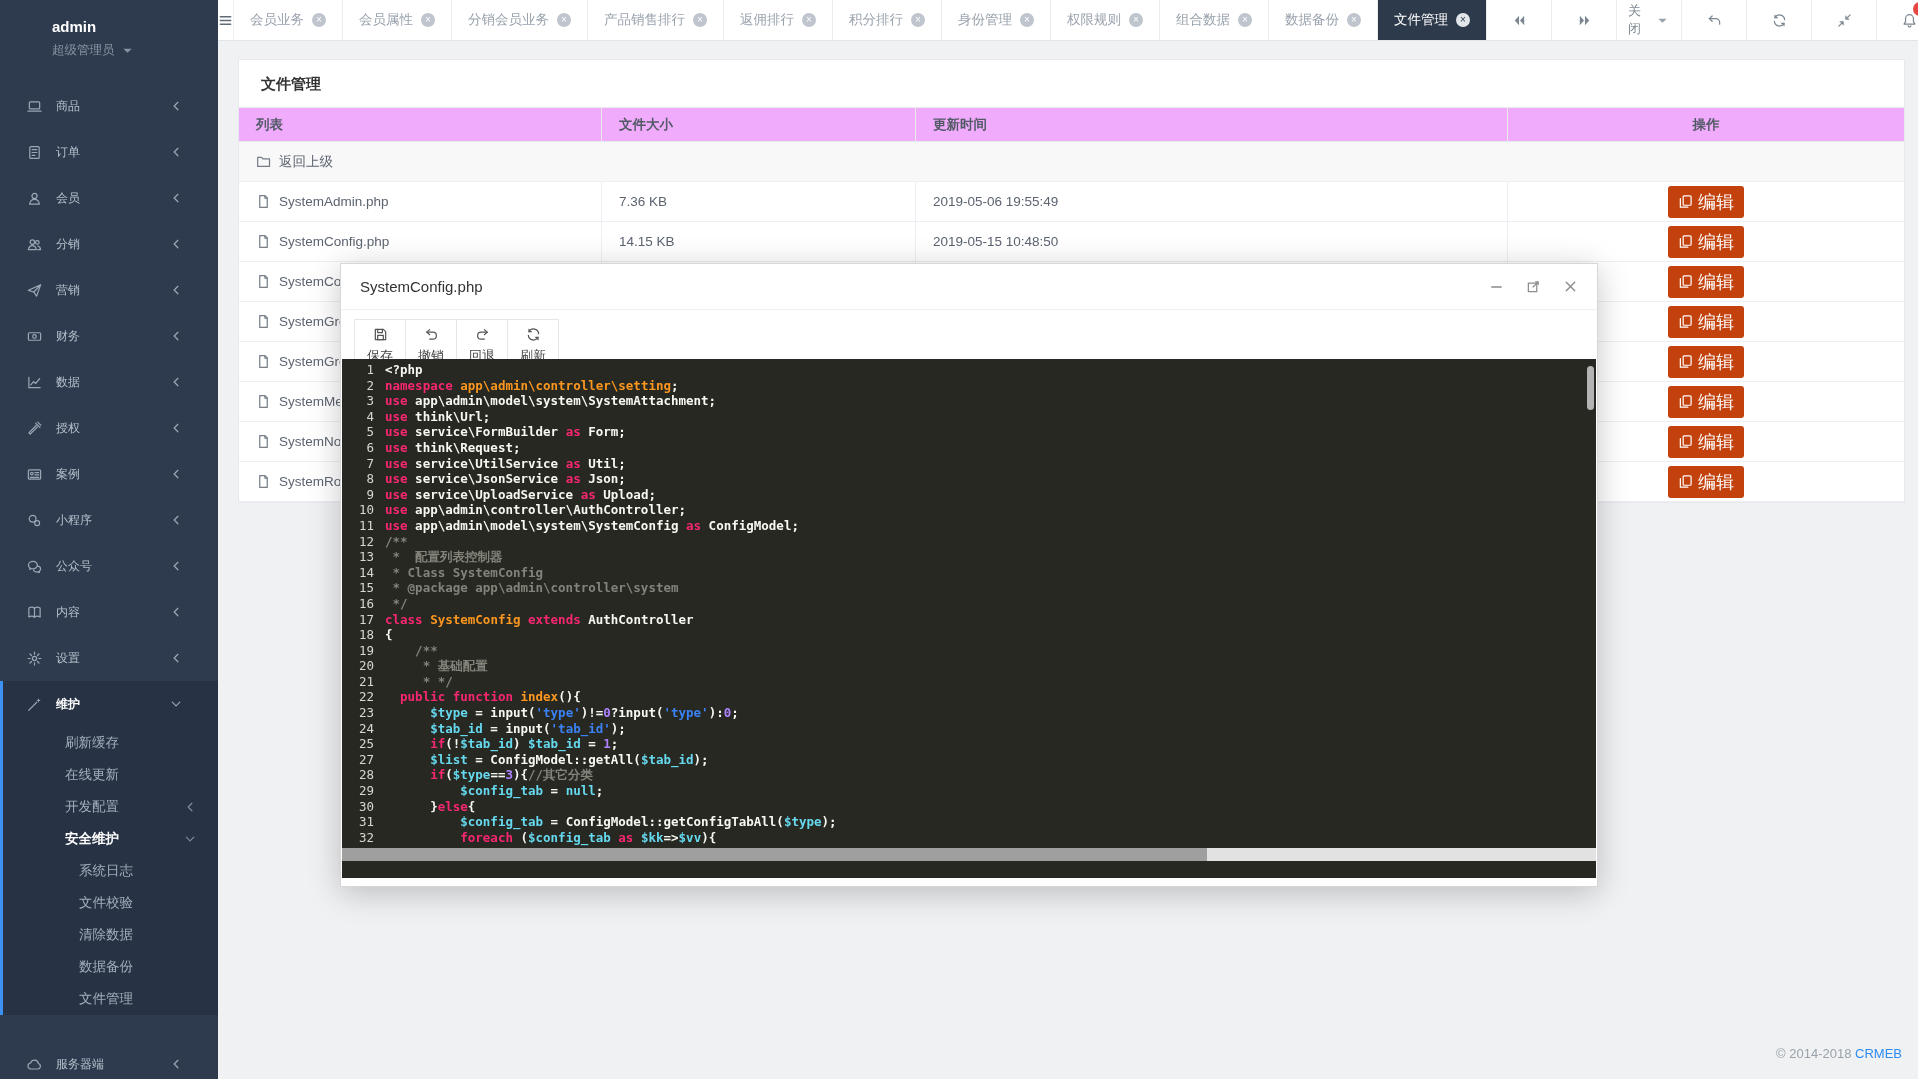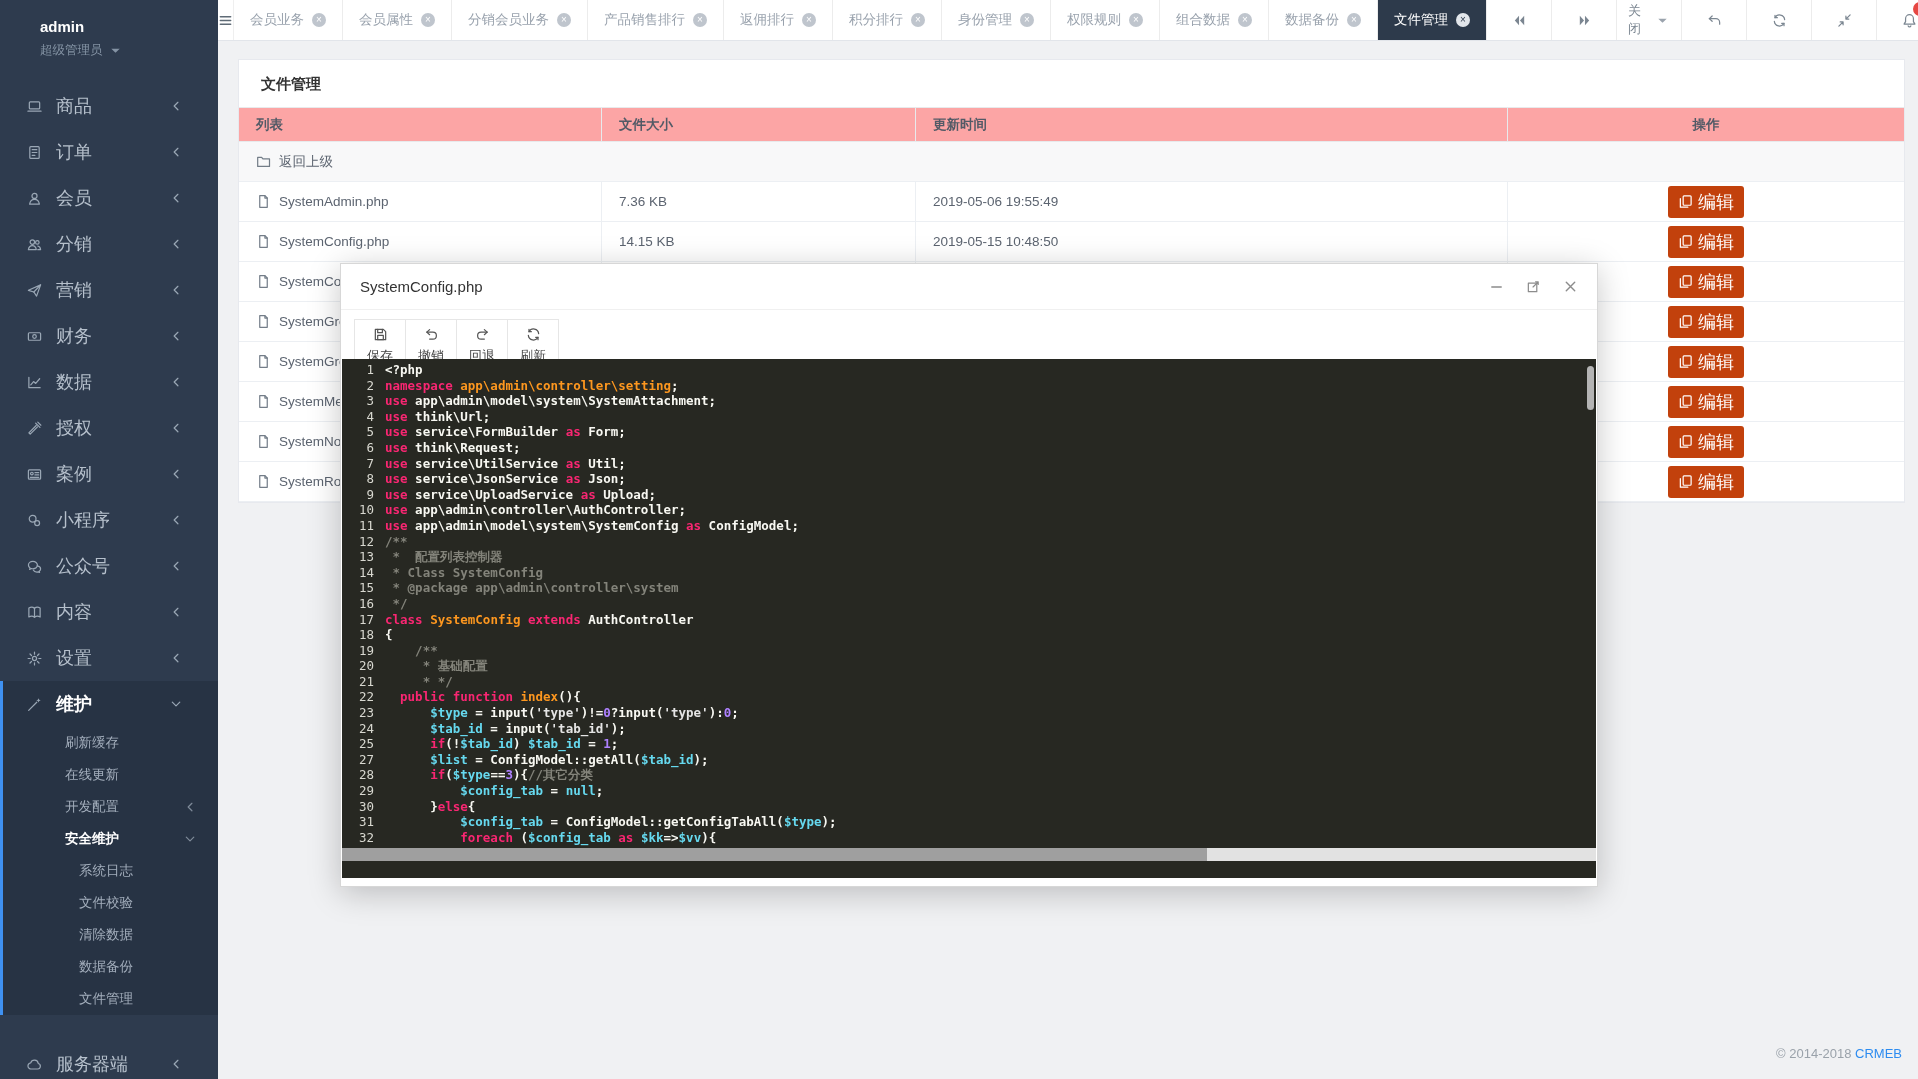--- a/index.html
+++ b/index.html
@@ -3,26 +3,26 @@
 <meta charset="utf-8">
 <style>
   html,body{margin:0;padding:0;}
   body{width:1918px;height:1079px;position:relative;overflow:hidden;background:#f0f1f3;
        font-family:"Liberation Sans","DejaVu Sans",sans-serif;-webkit-font-smoothing:antialiased;}
   .icn{display:inline-flex;align-items:center;justify-content:center;}
   .icn svg{display:block;}
 
   
   .sidebar{position:absolute;left:0;top:0;width:218px;height:1079px;background:#2e3b4e;color:#aeb9c6;z-index:5;}
-  .user-block{padding:18px 0 0 40px;}
+  .user-block{padding:18px 0 0 40px;margin-left:12px;}
   .user-name{color:#fff;font-size:15px;font-weight:bold;}
   .user-role{margin-top:7px;font-size:12.5px;color:#8493a4;cursor:pointer;display:flex;align-items:center;gap:5px;}
   .user-role .icn{color:#8493a4;}
   .menu{margin-top:24px;}
-  .menu-item{height:46px;display:flex;align-items:center;padding:0 20px 0 26px;font-size:18px;color:#b6c0cc;cursor:pointer;}
+  .menu-item{height:46px;display:flex;align-items:center;padding:0 20px 0 26px;font-size:12px;color:#b6c0cc;cursor:pointer;}
   .menu-item .icn{width:17px;margin-right:13px;color:#9aa7b5;}
   .menu-item .lbl{flex:1;}
   .chev{color:#7f8b99;}
   .menu-group{background:#273344;border-left:3px solid #3f91f1;}
   .menu-group .menu-item{padding-left:23px;color:#fff;font-weight:bold;}
   .submenu-item{height:32px;display:flex;align-items:center;padding:0 20px 0 62px;font-size:13.5px;color:#a3aebc;cursor:pointer;}
   .submenu-item.open{color:#fff;font-weight:bold;}
   .submenu-item .lbl{flex:1;}
   .submenu-item.lvl2{padding-left:76px;}
   .server-item{margin-top:26px;}
@@ -37,21 +37,21 @@
   .tab.active .tab-close{background:#e2e6eb;color:#2d3a4b;}
   .controls{margin-left:auto;display:flex;align-items:stretch;}
   .ctrl{min-width:42px;display:flex;align-items:center;justify-content:center;gap:5px;border-left:1px solid #ececec;color:#7b8691;font-size:13px;cursor:pointer;position:relative;padding:0 11px;}
   .ctrl .caret{color:#9aa3ad;}
   .badge{position:absolute;top:2px;right:1px;background:#e64743;color:#fff;font-size:10px;font-weight:bold;border-radius:9px;padding:1.5px 5px;line-height:11px;}
 
   
   .panel{position:absolute;left:238px;top:59px;width:1665px;background:#fff;border:1px solid #e7e9ee;z-index:1;}
   .panel-header{height:47px;line-height:47px;padding-left:22px;font-size:15px;font-weight:bold;color:#333;border-bottom:1px solid #e8eaec;}
   table.files{width:100%;border-collapse:collapse;font-size:13.5px;color:#5c6470;table-layout:fixed;}
-  table.files th{background:#fca5a5;text-align:left;height:33px;padding:0 17px;font-weight:bold;color:#525a66;border-bottom:1px solid #e8eaec;border-right:1px solid #e8eaec;}
+  table.files th{background:#f0abfc;text-align:left;height:33px;padding:0 17px;font-weight:bold;color:#525a66;border-bottom:1px solid #e8eaec;border-right:1px solid #e8eaec;}
   table.files th:last-child{border-right:none;text-align:center;}
   table.files td{height:39px;padding:0 17px;border-bottom:1px solid #eceff3;border-right:1px solid #eceff3;overflow:hidden;white-space:nowrap;}
   table.files td:last-child{border-right:none;text-align:center;}
   tr.up-row td{background:#f8f8f9;}
   .cell-name{display:flex;align-items:center;gap:8px;}
   .cell-name .icn{color:#737d88;}
   .edit-btn{display:inline-flex;align-items:center;gap:5px;background:#c2410c;color:#fff;font-size:18px;padding:4px 10px;border-radius:3px;border:none;cursor:pointer;}
   .edit-btn .icn{color:#fff;}
   .footer{position:absolute;right:16px;top:1046px;font-size:13px;color:#9aa2aa;z-index:1;}
   .footer a{color:#2d8cf0;text-decoration:none;cursor:pointer;}
@@ -62,21 +62,21 @@
   .modal-title{font-size:15px;color:#333;}
   .win-controls{margin-left:auto;display:flex;gap:22px;color:#8c8c8c;}
   .win-controls .icn{cursor:pointer;}
   .modal-toolbar{padding:9px 14px;display:flex;}
   .tbtn{display:inline-flex;align-items:center;gap:5px;padding:7px 12px;border:1px solid #e6e6e6;background:#fff;font-size:13px;color:#444;cursor:pointer;margin-left:-1px;font-family:inherit;flex-direction:column;}
   .tbtn .icn{color:#555;}
   .code-wrap{position:absolute;left:1px;right:1px;top:95px;bottom:8px;background:#272822;overflow:hidden;
              font-family:"DejaVu Sans Mono",monospace;font-weight:bold;font-size:12.5px;padding-top:3px;}
   .code-line{display:flex;height:15.6px;line-height:15.6px;white-space:pre;}
   .ln{width:32px;text-align:right;color:#d8d8d0;flex:none;margin-right:11px;font-weight:normal;}
-  .tok-k{color:#f92672;}.tok-n{color:#fd971f;}.tok-v{color:#66d9ef;}.tok-s{color:#e5e5e5;}
+  .tok-k{color:#f92672;}.tok-n{color:#fd971f;}.tok-v{color:#66d9ef;}.tok-s{color:#3b82f6;}
   .tok-d{color:#ae81ff;}.tok-c{color:#83837a;}.tok-w{color:#f8f8f2;}
   .hbar{position:absolute;left:0;right:0;bottom:17px;height:13px;background:#e2e2e2;}
   .hthumb{position:absolute;left:0;top:0;width:69%;height:13px;background:#9f9f9f;cursor:pointer;}
   .vthumb{position:absolute;right:2px;top:7px;width:7px;height:44px;background:#b4b4b4;border-radius:4px;cursor:pointer;}
 </style>
 </head>
 <body>
 
 <aside class="sidebar">
   <div class="user-block">

